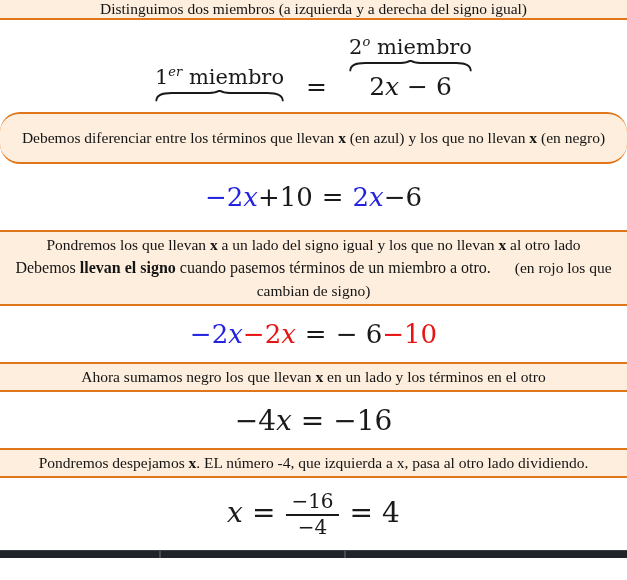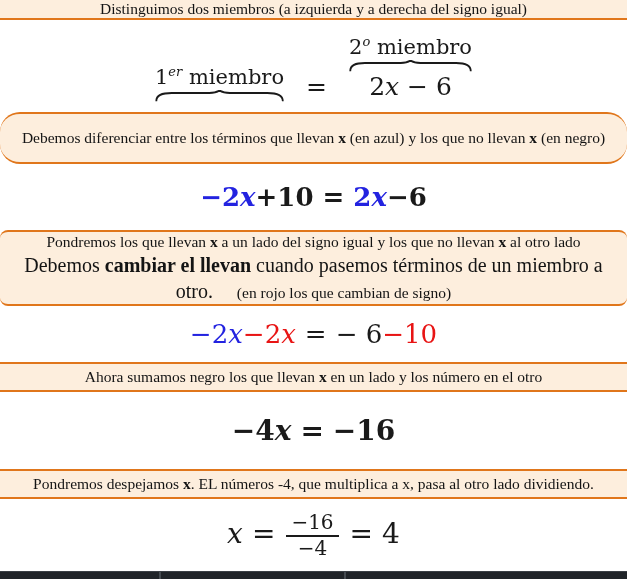--- a/index.html
+++ b/index.html
@@ -15,21 +15,21 @@
     box-sizing: border-box;
     background: var(--banner_bg, #fdeedd);
     border-top: 2px solid var(--banner_border, #e0761b);
     border-bottom: 2px solid var(--banner_border, #e0761b);
     display: flex; flex-direction: column; align-items: center; justify-content: center;
     text-align: center;
     padding: 1px 10px;
   }
   .banner.first { border-top: none; }
   .txt-s { font-size: 15.5px; line-height: 20px; margin-left: 20px; }
-  .txt-l { font-size: 20px;   line-height: 26px; margin-top: 15px; }
+  .txt-l { font-size: 16px;   line-height: 26px; margin-top: 15px; }
   .banner b { font-weight: bold; }
   .banner p { margin: 0; }
 
   
   .white {
     box-sizing: border-box; background: #ffffff;
     display: flex; align-items: center; justify-content: center;
   }
   .math { font-family: "DejaVu Serif", serif; color: #1a1a1a; white-space: pre; }
   .v { font-style: italic; }                
@@ -60,22 +60,22 @@
     background: var(--footer_bg, #202429);
     border-top: 1px solid #3a3f45;
   }
   .footer-bar .divider {
     position: absolute; top: 0; bottom: 0; width: 2px;
     background: var(--footer_divider, #454b51);
   }
 
   
   .h36 { height: 20px; } .h92 { height: 92px; } .h52 { height: 52px; border-radius: 20px; }
-  .h66 { height: 66px; font-weight: bold; } .h76 { height: 76px; border-radius: 8px; } .h56 { height: 56px; }
-  .h30 { height: 30px; } .h62 { height: 77px; font-weight: bold; } .h72 { height: 72px; }
+  .h66 { height: 66px; } .h76 { height: 76px; } .h56 { height: 56px; }
+  .h30 { height: 30px; } .h62 { height: 56px; } .h72 { height: 72px; }
   .h8  { height: 8px;  }
 </style>
 </head>
 <body>
 
 <div class="page">
 
   <section class="banner first h36">
     <p class="txt-s">Distinguimos dos miembros (a izquierda y a derecha del signo igual)</p>
   </section>
@@ -102,37 +102,37 @@
   <section class="banner h52">
     <p class="txt-s"><span>Debemos diferenciar entre los términos que llevan </span><b>x</b><span> (en azul) y los que no llevan </span><b>x</b><span> (en negro)</span></p>
   </section>
 
   <section class="white h66">
     <div class="math size26"><span class="blue">−2</span><span class="blue v">x</span><span>+10</span><span class="eq-sp">=</span><span class="blue">2</span><span class="blue v">x</span><span>−6</span></div>
   </section>
 
   <section class="banner h76">
     <p class="txt-s"><span>Pondremos los que llevan </span><b>x</b><span> a un lado del signo igual y los que no llevan </span><b>x</b><span> al otro lado</span></p>
-    <p><span class="txt-l">Debemos </span><b class="txt-l">cambiar el llevan</b><span class="txt-l"> cuando pasemos términos de un miembro a otro.</span><span class="txt-s"> (en rojo los que cambian de signo)</span></p>
+    <p><span class="txt-l">Debemos </span><b class="txt-l">llevan el signo</b><span class="txt-l"> cuando pasemos términos de un miembro a otro.</span><span class="txt-s"> (en rojo los que cambian de signo)</span></p>
   </section>
 
   <section class="white h56">
     <div class="math size26"><span class="blue">−2</span><span class="blue v">x</span><span class="red">−2</span><span class="red v">x</span><span class="eq-sp">=</span><span>− 6</span><span class="red">−10</span></div>
   </section>
 
   <section class="banner h30">
-    <p class="txt-s"><span>Ahora sumamos negro los que llevan </span><b>x</b><span> en un lado y los número en el otro</span></p>
+    <p class="txt-s"><span>Ahora sumamos negro los que llevan </span><b>x</b><span> en un lado y los términos en el otro</span></p>
   </section>
 
   <section class="white h62">
     <div class="math size28"><span>−4</span><span class="v">x</span><span class="eq-sp">=</span><span>−16</span></div>
   </section>
 
   <section class="banner h30">
-    <p class="txt-s"><span>Pondremos despejamos </span><b>x</b><span>. EL números -4, que multiplica a x, pasa al otro lado dividiendo.</span></p>
+    <p class="txt-s"><span>Pondremos despejamos </span><b>x</b><span>. EL número -4, que izquierda a x, pasa al otro lado dividiendo.</span></p>
   </section>
 
   <section class="white h72">
     <div class="math size28"><span class="v">x</span><span class="eq-sp">=</span><span class="frac"><span class="num">−16</span><span class="den">−4</span></span><span class="eq-sp">=</span><span>4</span></div>
   </section>
 
   <footer class="footer-bar h8">
     <span class="divider" style="left:159px"></span>
     <span class="divider" style="left:344px"></span>
   </footer>

